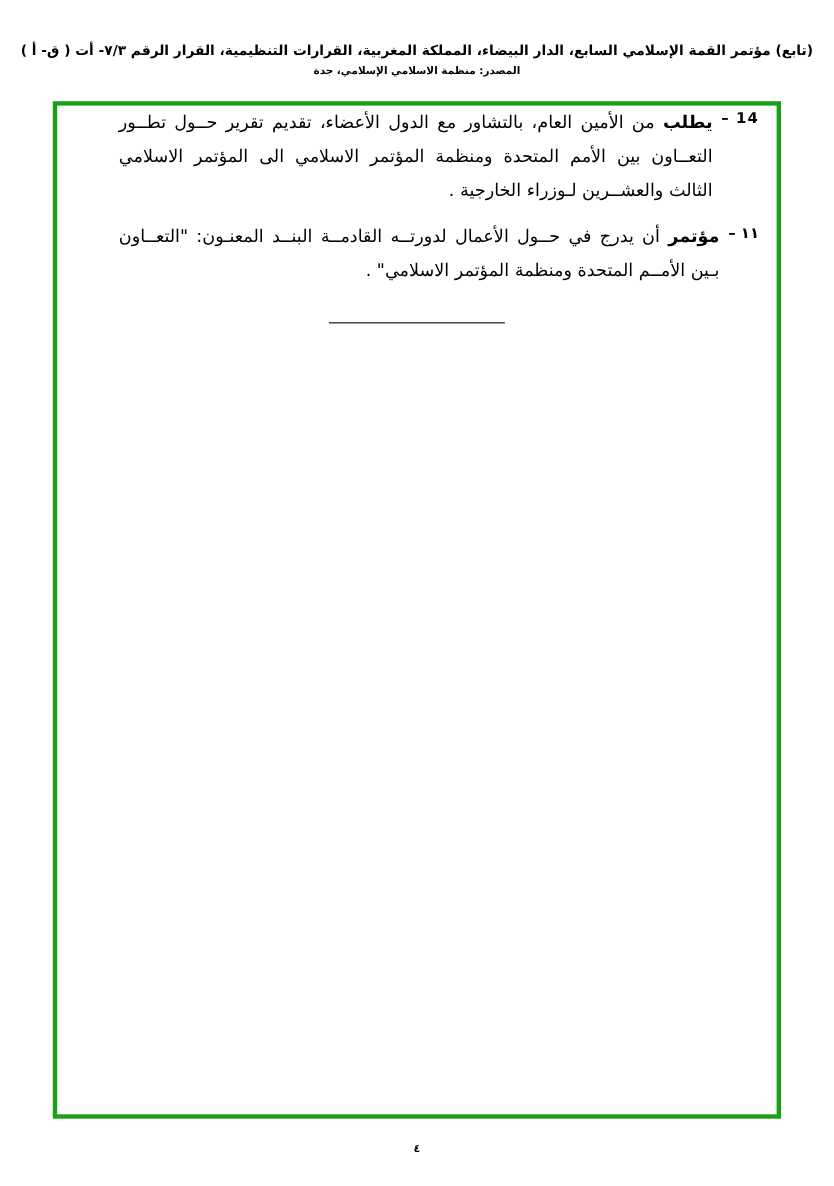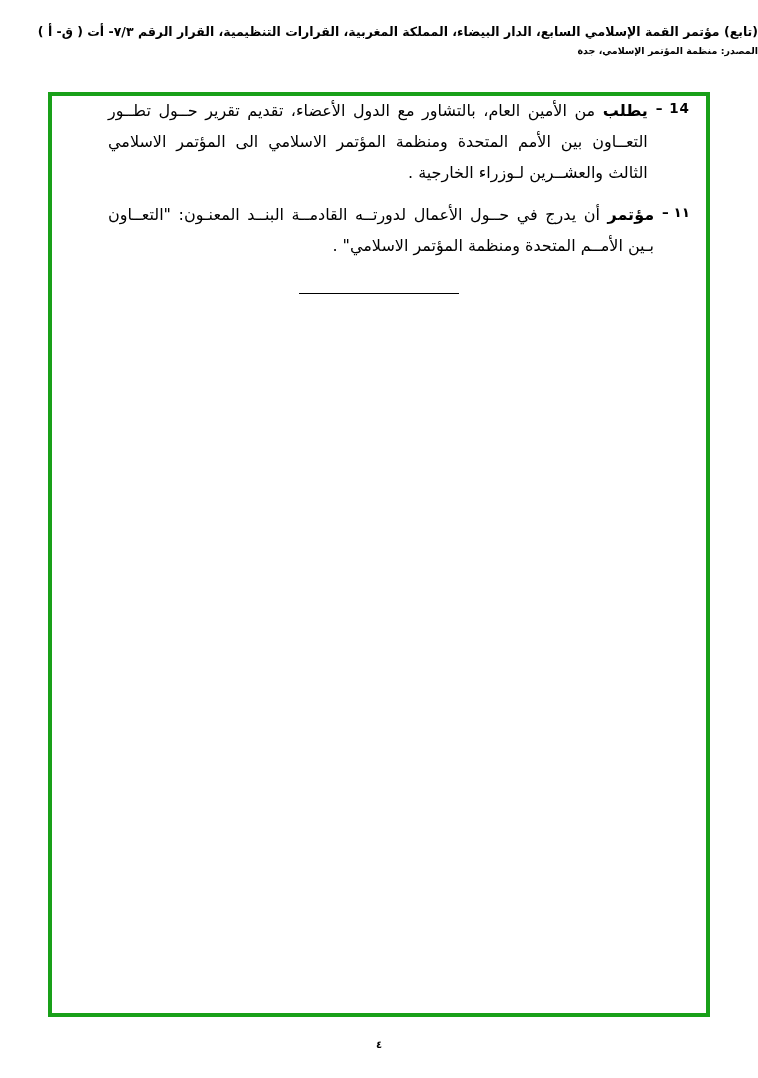--- a/index.html
+++ b/index.html
@@ -17,23 +17,24 @@
   }
 
   .page {
     position: absolute;
     inset: 0;
   }
 
   
   .header {
     position: absolute;
-    top: 24px;
+    top: 38px;
     left: 0;
     right: 0;
+    text-align: center;
     direction: rtl;
   }
   .header-line {
     font-family: "DejaVu Sans", sans-serif;
     font-size: 12.5px;
     font-weight: 700;
     letter-spacing: 0px;
     white-space: nowrap;
     color: #000;
   }
@@ -127,21 +128,21 @@
     color: #000;
   }
 </style>
 </head>
 <body>
 
 <div class="page">
 
   <div class="header">
     <div class="header-line">(تابع) مؤتمر القمة الإسلامي السابع، الدار البيضاء، المملكة المغربية، القرارات التنظيمية، القرار الرقم ٧/٣- أت ( ق- أ )</div>
-    <div class="header-source">المصدر: منظمة المؤتمر الإسلامي، جدة</div>
+    <div class="header-source">المصدر: منظمة الاسلامي الإسلامي، جدة</div>
   </div>
 
   <div class="frame"></div>
 
   <div class="content">
 
     <div class="clause">
       <div class="clause-num">14 –</div>
       <div class="clause-body"><span class="verb">يطلب</span><span class="rest"> من الأمين العام، بالتشاور مع الدول الأعضاء، تقديم تقرير حــول تطــور التعــاون بين الأمم المتحدة ومنظمة المؤتمر الاسلامي الى المؤتمر الاسلامي الثالث  والعشــرين لـوزراء الخارجية .</span></div>
     </div>

